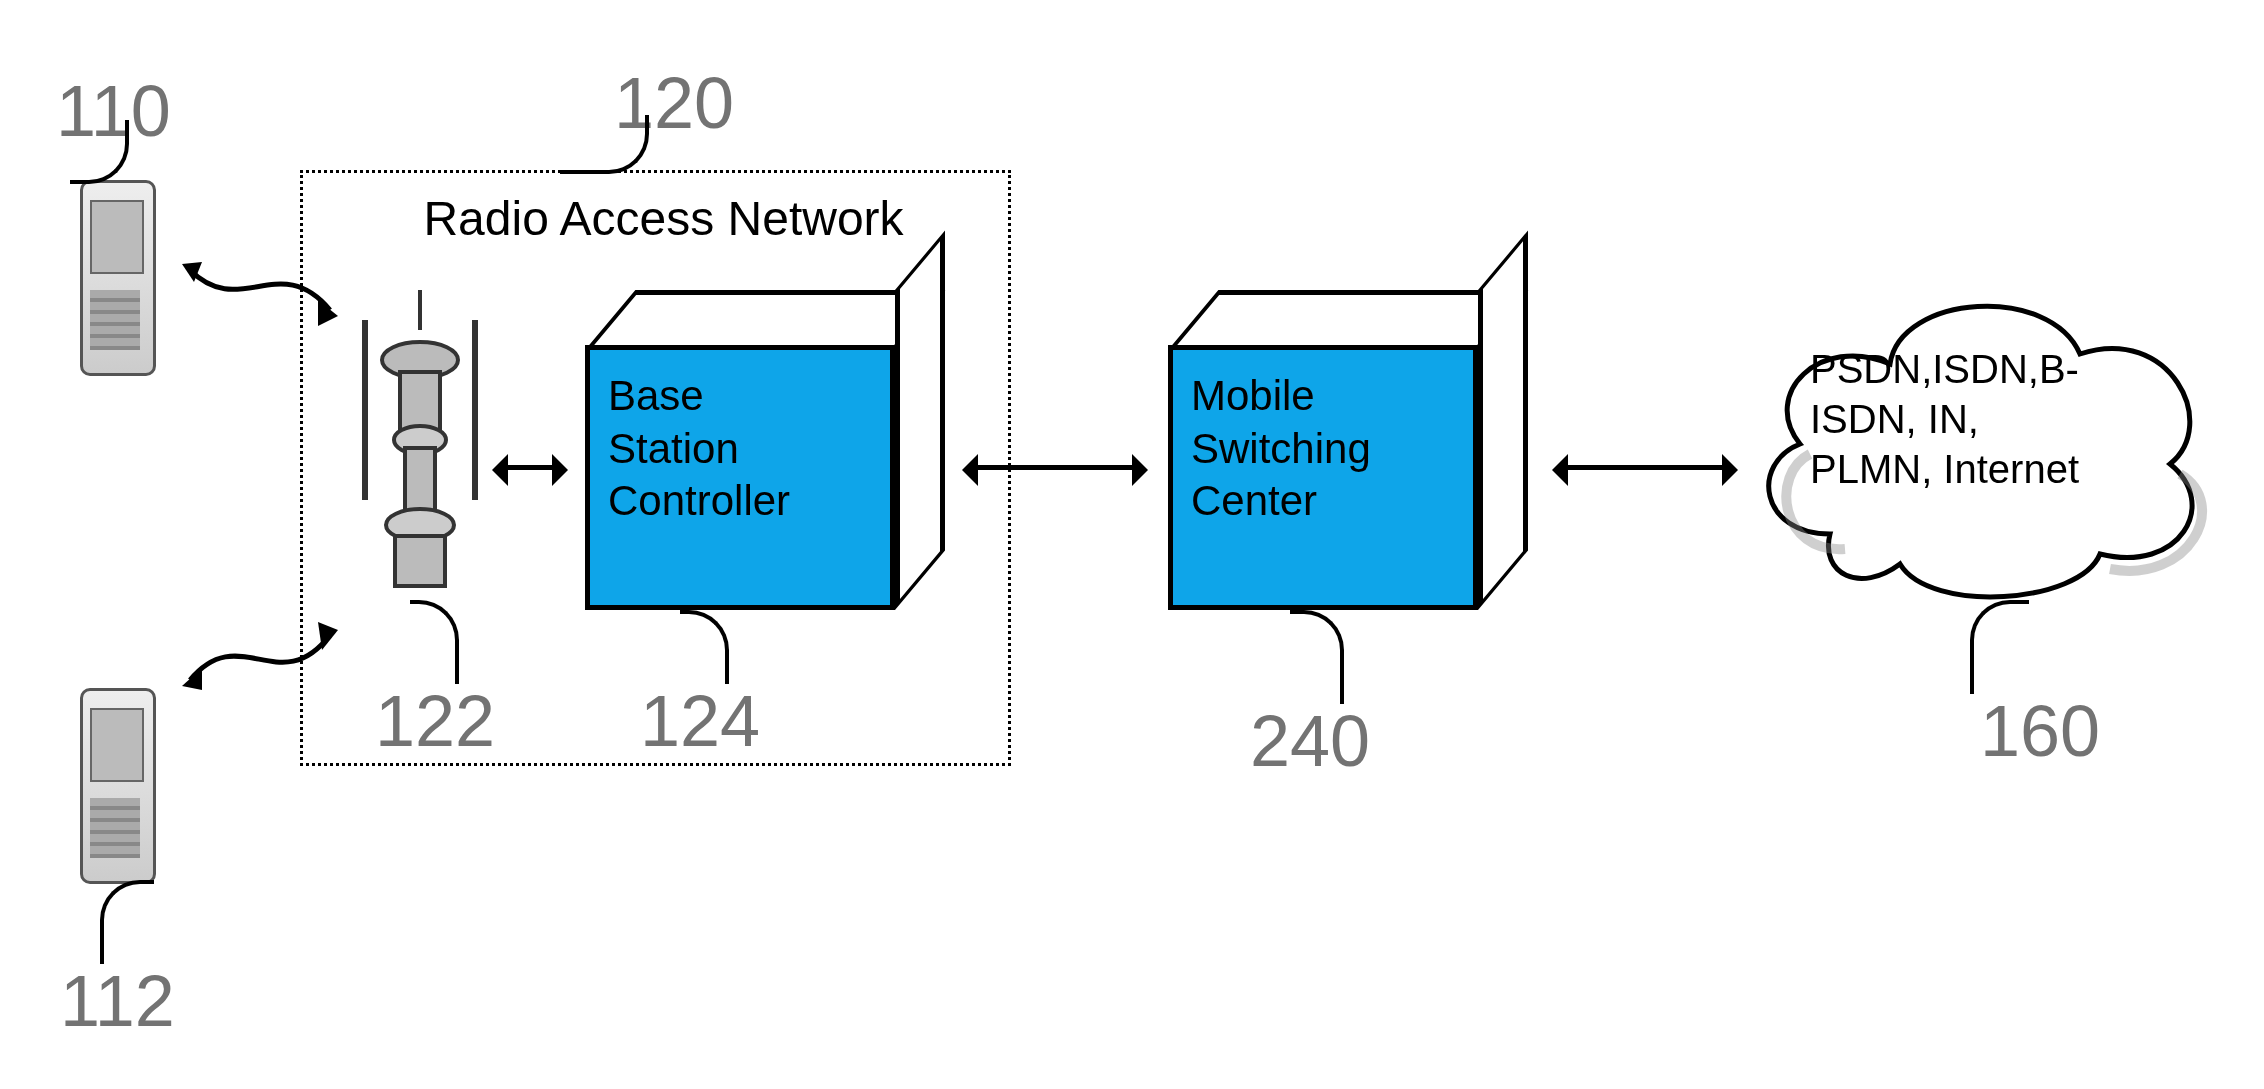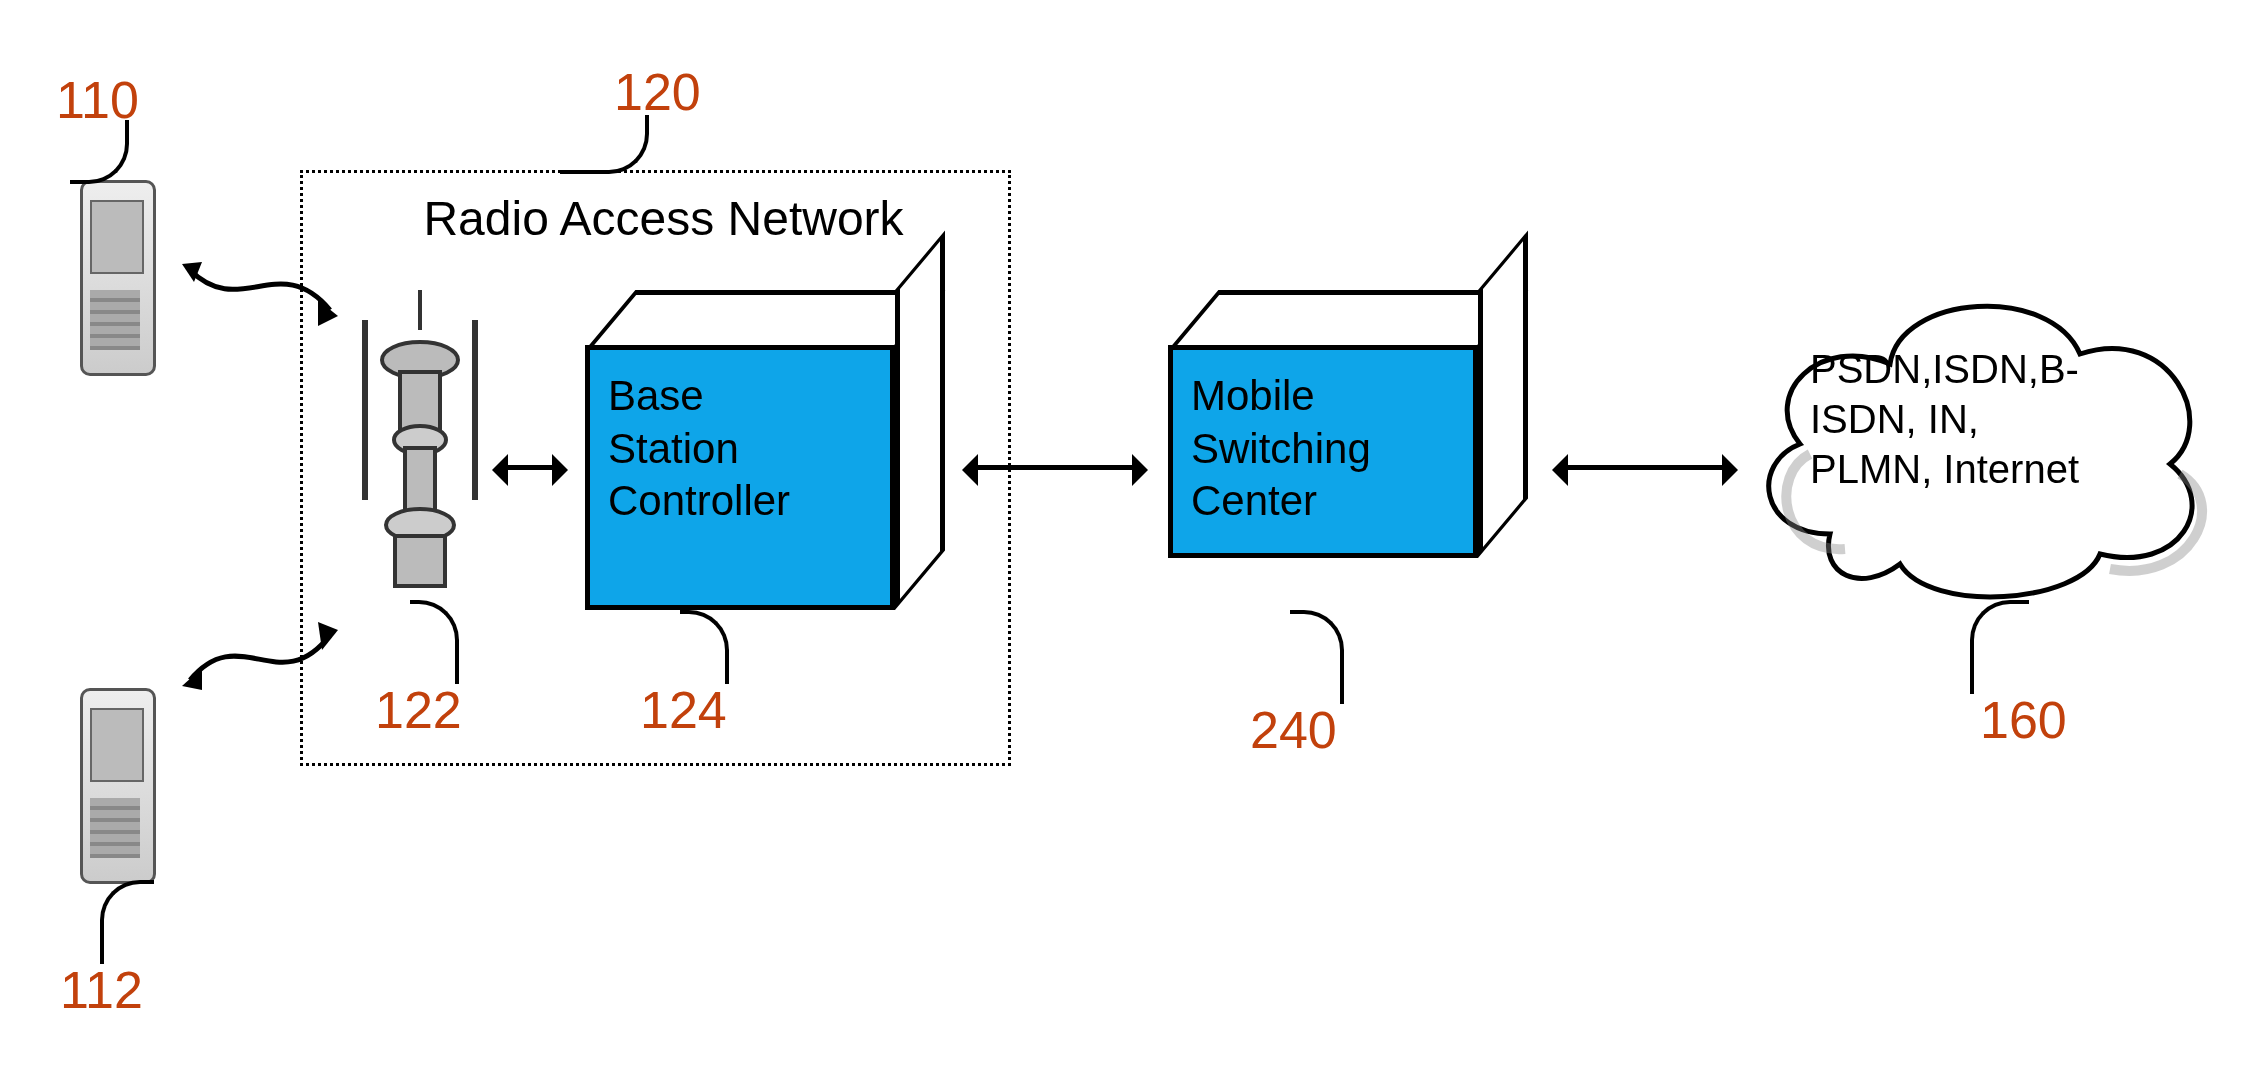--- a/index.html
+++ b/index.html
@@ -1,19 +1,19 @@
 <!DOCTYPE html>
 <html><head>
 <meta charset="utf-8">
 <style>
   html,body{margin:0;padding:0;background:#fff;font-family:Arial,Helvetica,sans-serif}
   .canvas{position:relative;width:2264px;height:1089px}
 
   
-  .lbl{position:absolute;font-size:52px;font-weight:400;color:#c2410c}
+  .lbl{position:absolute;font-size:72px;font-weight:400;color:#737373}
 
   
   .lead{position:absolute;border-left:4px solid #000;border-bottom:4px solid #000;border-bottom-left-radius:40px;width:60px;height:90px}
   .leadR{position:absolute;border-right:4px solid #000;border-bottom:4px solid #000;border-bottom-right-radius:40px;width:70px;height:90px}
 
   
   .phone{position:absolute;width:90px;height:200px}
   .phone .body{position:absolute;top:0;left:10px;width:70px;height:190px;border:3px solid #555;border-radius:10px;background:linear-gradient(#eee,#ccc)}
   .phone .screen{position:absolute;top:20px;left:20px;width:50px;height:70px;background:#bbb;border:2px solid #666}
   .phone .keys{position:absolute;top:110px;left:20px;width:50px;height:60px;background:repeating-linear-gradient(#aaa,#aaa 8px,#888 8px,#888 12px)}
@@ -112,21 +112,21 @@
       <div class="side"></div>
     <div class="front" style="white-space:pre-line">Base
 Station
 Controller</div>
   </div>
   <div class="lbl" style="left:640px;top:680px">124</div>
   <div class="lead" style="left:680px;top:610px;width:45px;height:70px;transform:scale(-1,-1)"></div>
 
   <div class="harrow" style="left:970px;top:465px;width:170px"></div>
 
-  <div class="cube" style="left:1168px;top:290px;width:310px;height:268px">
+  <div class="cube" style="left:1168px;top:290px;width:310px;height:320px">
     <div class="top"></div>
       <div class="side"></div>
     <div class="front" style="white-space:pre-line">Mobile
 Switching
 Center</div>
   </div>
   <div class="lbl" style="left:1250px;top:700px">240</div>
   <div class="lead" style="left:1290px;top:610px;width:50px;height:90px;transform:scale(-1,-1)"></div>
 
   <div class="harrow" style="left:1560px;top:465px;width:170px"></div>

